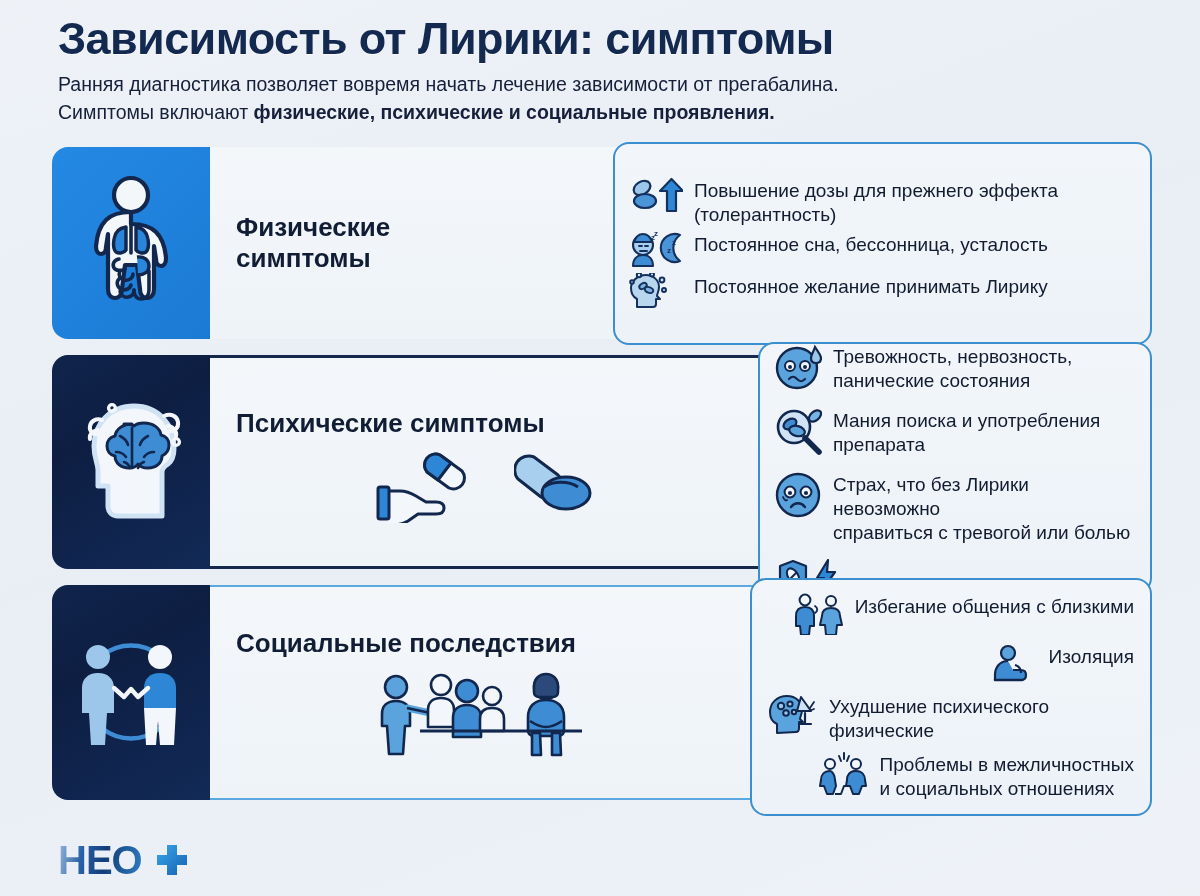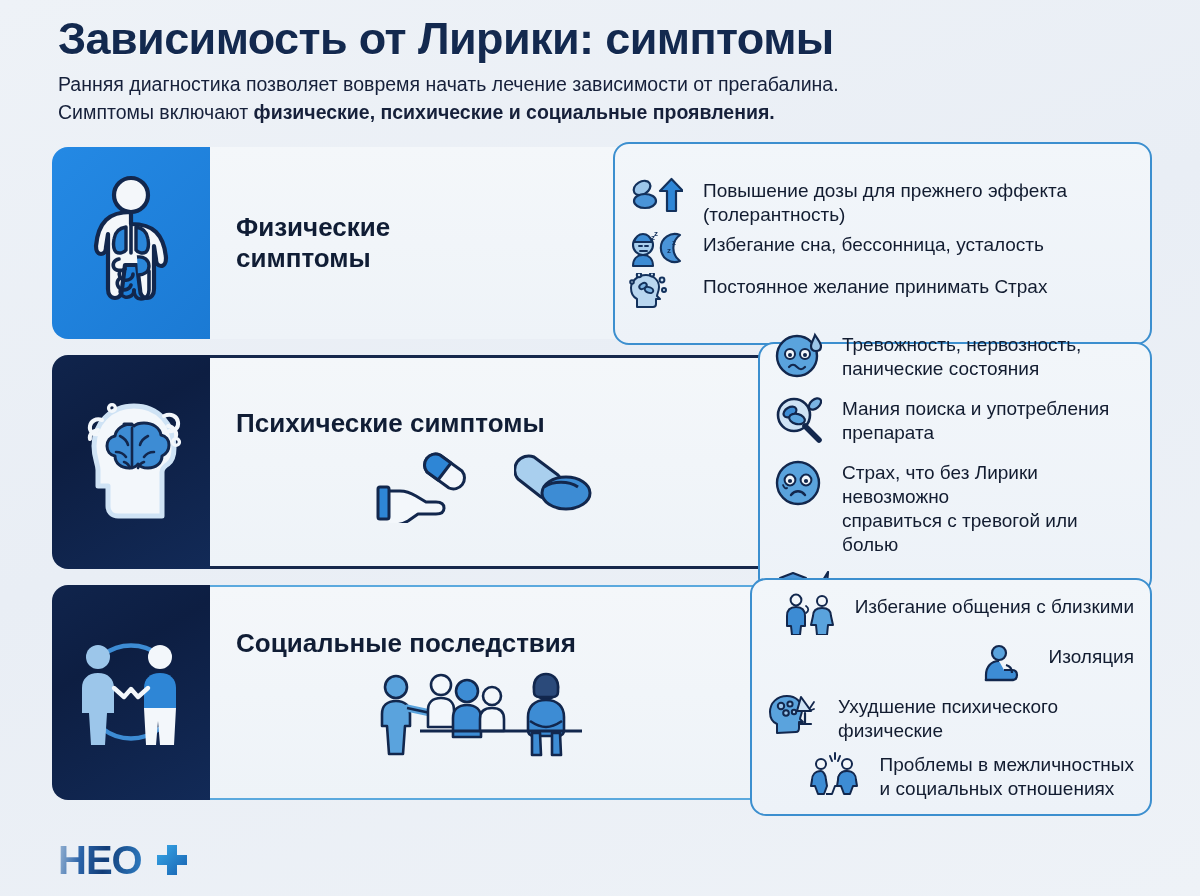--- a/index.html
+++ b/index.html
@@ -99,21 +99,21 @@
     position: relative;
     z-index: 3;
     display: flex;
     flex-direction: column;
     justify-content: center;
   }
 
   .item {
     display: flex;
     align-items: flex-start;
-    gap: 20px;
+    gap: 11px;
   }
   .item-text {
     font-size: 19px;
     line-height: 1.26;
     color: #121c30;
     white-space: pre-line;
     padding-top: 2px;
   }
 
   .icn { flex: 0 0 auto; display: block; }
@@ -253,41 +253,41 @@
               <path d="M11 20h7" fill="none" stroke-width="1.9" stroke-linecap="round"></path>
               <path d="M51 4a14 14 0 1 0 0 26 16 16 0 0 1 0-26z" fill="#4a94d8"></path>
             </g>
             <g fill="#13315c" font-family="'Liberation Sans',sans-serif" font-size="8" font-weight="700">
               <text x="22" y="9">z</text>
                 <text x="25" y="5">z</text>
               <text x="38" y="22">z</text>
                 <text x="43" y="14">z</text>
             </g>
           </svg>
-          <div class="item-text">Избегание сна, бессонница, усталость</div>
+          <div class="item-text">Постоянное сна, бессонница, усталость</div>
         </div>
 
         <div class="item">
           <svg class="icn" width="54" height="36" viewBox="0 0 54 36">
             <g stroke="#13315c" stroke-width="2" stroke-linejoin="round">
               <path d="M8 34V26c-4-2-6-6-6-11C2 8 9 2 17 2c7 0 13 5 13 12 0 4-2 7-2 9l3 3h-4v5c0 2-1 3-3 3z" fill="#b9d6ef"></path>
               <g fill="#7fb4e2">
                 <ellipse cx="14" cy="13" rx="4" ry="2.6" transform="rotate(-30 14 13)"></ellipse>
                 <ellipse cx="20" cy="17" rx="4.4" ry="2.8" transform="rotate(20 20 17)"></ellipse>
               </g>
               <g fill="#cfe3f5">
                 <circle cx="10" cy="2" r="2.2"></circle>
                   <circle cx="23" cy="1.5" r="2"></circle>
                 <circle cx="33" cy="7" r="2.4"></circle>
                   <circle cx="35" cy="17" r="2"></circle>
                 <circle cx="3" cy="9" r="1.8"></circle>
               </g>
             </g>
           </svg>
-          <div class="item-text">Постоянное желание принимать Страх</div>
+          <div class="item-text">Постоянное желание принимать Лирику</div>
         </div>
 
       </div>
     </div>
   </div>
 
   <div class="card card2">
 
     <div class="tile navy">
       <svg width="118" height="128" viewBox="0 0 118 128">

